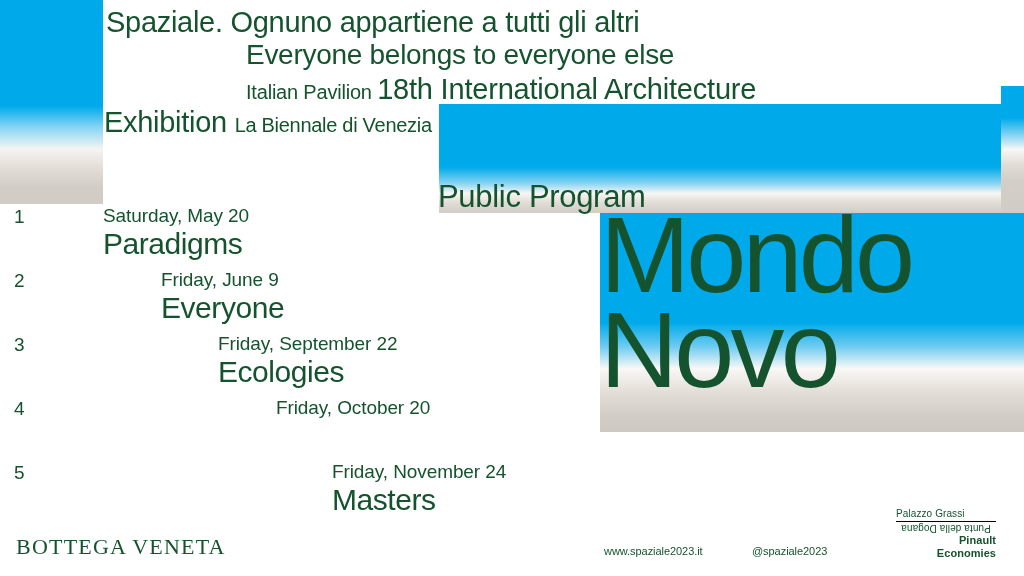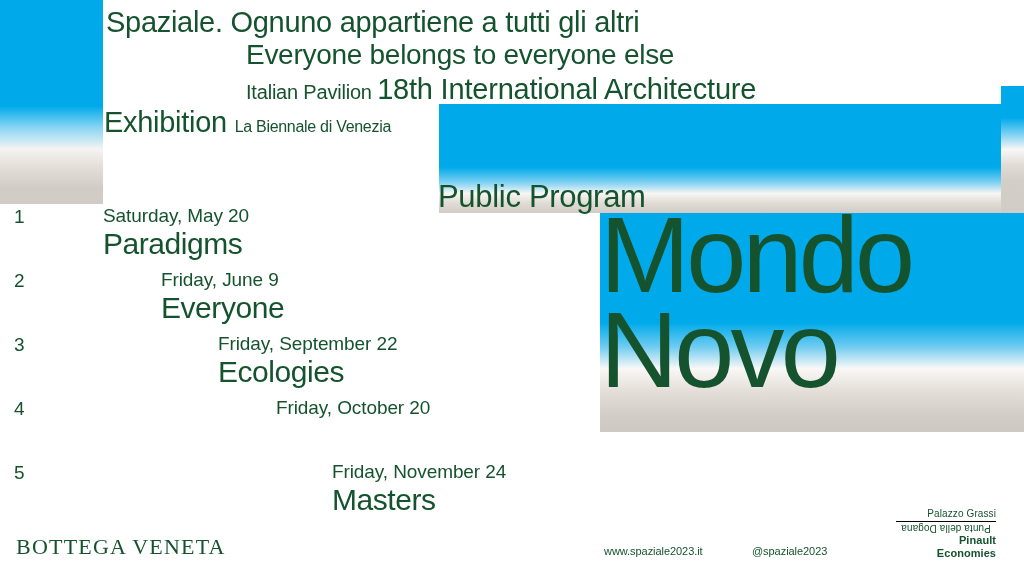--- a/index.html
+++ b/index.html
@@ -82,21 +82,21 @@
     white-space: nowrap;
     font-weight: 400;
     letter-spacing: -0.01em;
     line-height: 1;
   }
   .hl-1 { left: 106px; top: 8px;  font-size: 29px; }
   .hl-2 { left: 246px; top: 41px; font-size: 28px; }
   .hl-3 { left: 246px; top: 75px; font-size: 20px; }
   .hl-3 .big { font-size: 29px; }
   .hl-4 { left: 104px; top: 108px; font-size: 29px; }
-  .hl-4 .small { font-size: 16px; }
+  .hl-4 .small { font-size: 20px; }
 
   .public-program {
     position: absolute;
     left: 438px; top: 181px;
     font-size: 31px;
     line-height: 1;
     font-weight: 400;
     letter-spacing: -0.01em;
     white-space: nowrap;
   }
@@ -188,21 +188,21 @@
   .pg-logo {
     position: absolute;
     left: 896px; top: 508px;
     width: 100px;
     text-align: right;
     line-height: 1.18;
   }
   .pg-top {
     font-size: 10px;
     letter-spacing: 0.01em;
-    text-align: right;
+    text-align: left;
   }
   .pg-rule {
     height: 1px;
     background: #000;
     margin: 1px 0 0 0;
   }
   .pg-flip {
     font-size: 10px;
     letter-spacing: 0.01em;
     text-align: center;

